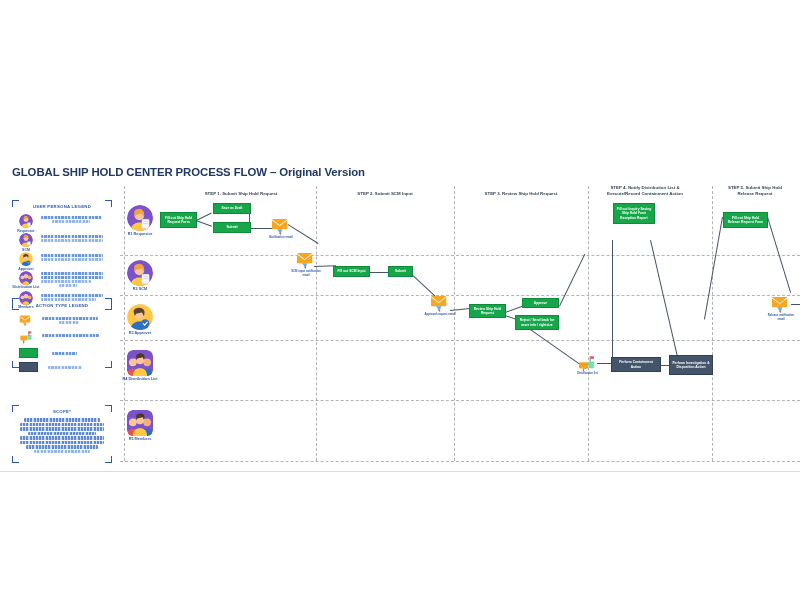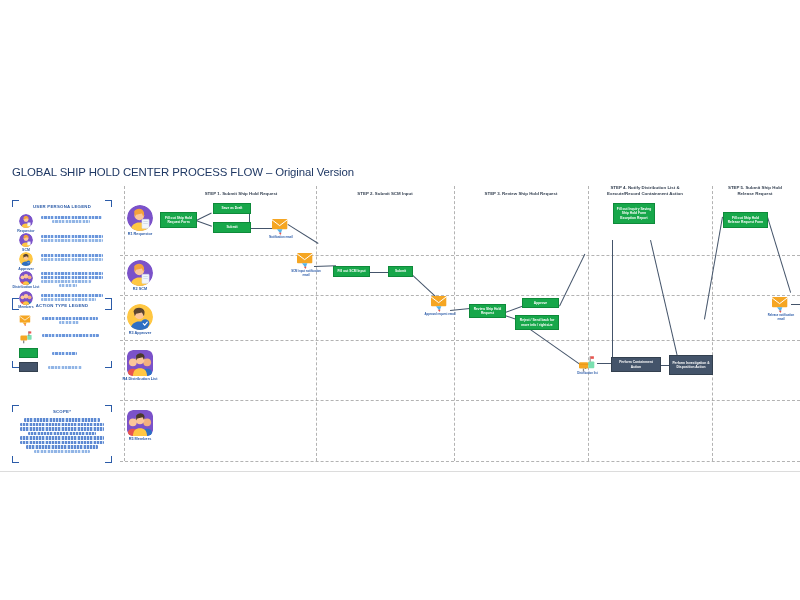--- a/index.html
+++ b/index.html
@@ -14,21 +14,21 @@
     position:absolute;left:0;top:150px;width:800px;height:322px;
     background:#ffffff;overflow:hidden;
   }
   #above{position:absolute;left:0;top:0;width:800px;height:150px;background:#fff;}
   #below{position:absolute;left:0;top:472px;width:800px;height:128px;background:#fff;}
   .hairline{position:absolute;left:0;width:800px;height:1px;background:#dcdcdc;}
 
   
   #title{
     position:absolute;left:12px;top:16px;
-    font-size:11.4px;font-weight:normal;color:#1F3864;
+    font-size:11.4px;font-weight:bold;color:#1F3864;
     letter-spacing:-0.1px;white-space:nowrap;
   }
 
   
   .panel{position:absolute;}
   .panel-corner{position:absolute;width:6px;height:6px;}
   .pc-tl{border-left:1.2px solid #2B5BA8;border-top:1.2px solid #2B5BA8;left:0;top:0;}
   .pc-tr{border-right:1.2px solid #2B5BA8;border-top:1.2px solid #2B5BA8;right:0;top:0;}
   .pc-bl{border-left:1.2px solid #2B5BA8;border-bottom:1.2px solid #2B5BA8;left:0;bottom:0;}
   .pc-br{border-right:1.2px solid #2B5BA8;border-bottom:1.2px solid #2B5BA8;right:0;bottom:0;}

